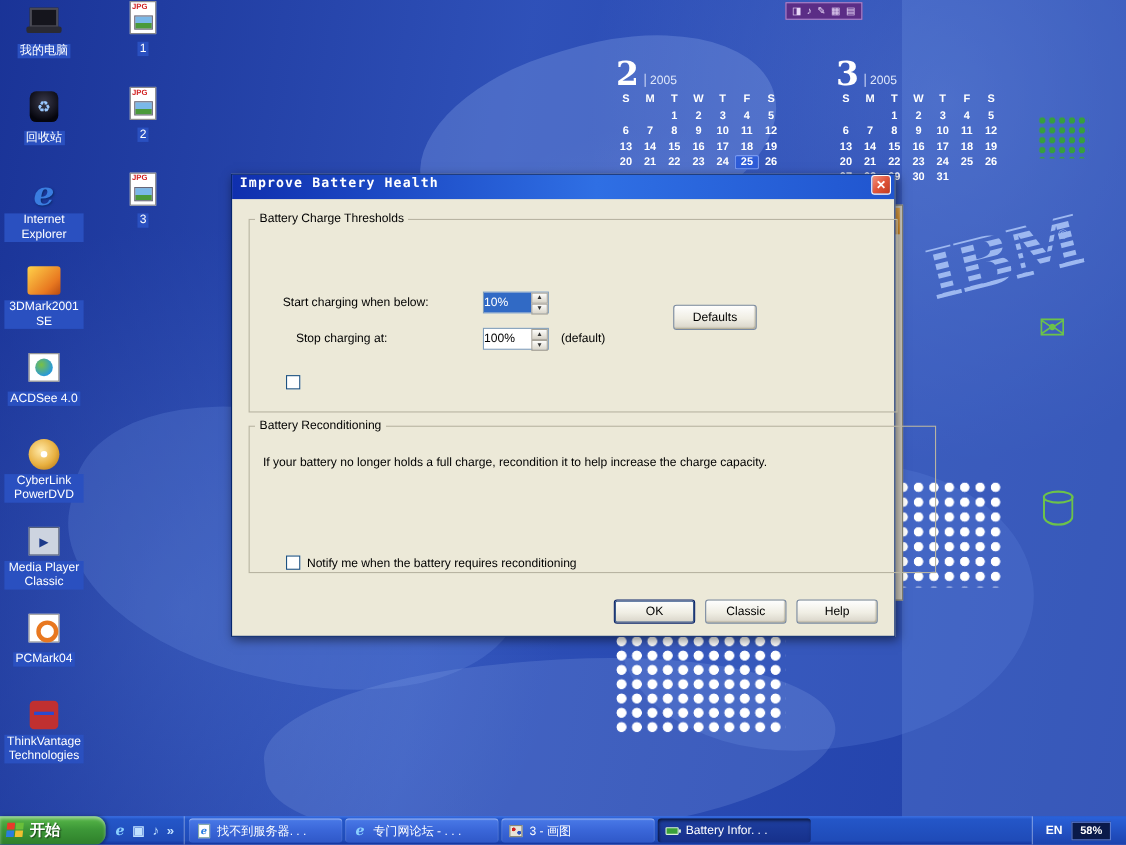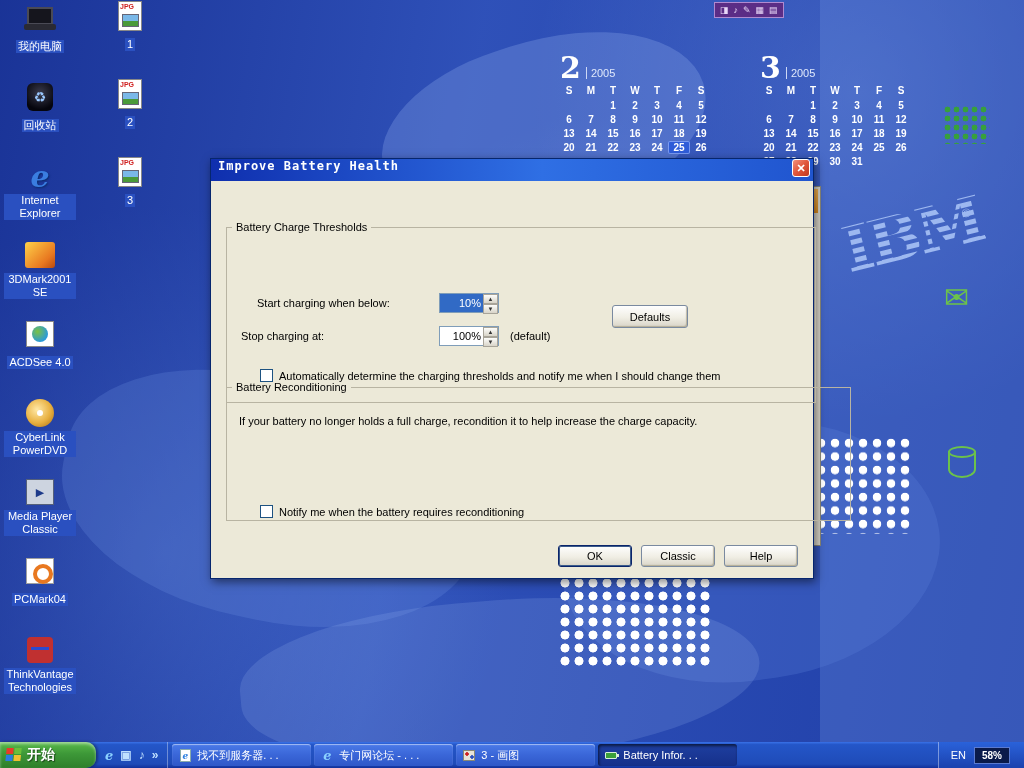--- a/index.html
+++ b/index.html
@@ -103,32 +103,32 @@
   .titlebar { height:22px; background:linear-gradient(to right,#0f2fae,#2f6fe4 55%,#2055cf);
     display:flex; padding:0 3px 0 7px; }
   .dtitle { flex:1; color:#fff; font:bold 12px "DejaVu Sans Mono",monospace; letter-spacing:1px; }
   .closebtn { width:18px; height:18px; border:1px solid #fff; border-radius:3px;
     background:linear-gradient(135deg,#f2927e,#e0553a 50%,#c03a20);
     display:flex; align-items:center; justify-content:center; color:#fff; font-size:11px;
     font-weight:bold; cursor:pointer; }
   .client { position:relative; height:398px; font-size:11px; color:#000; }
   .group { position:absolute; border:1px solid #b8b4a2; }
   .group legend { font-size:11px; padding:0 4px; margin-left:5px; }
-  .g1 { left:15px; top:12px; width:590px; height:182px;margin-top:28px; }
+  .g1 { left:15px; top:12px; width:590px; height:182px; }
   .g2 { left:15px; top:200px; width:625px; height:140px; }
   .gdesc { position:absolute; left:12px; right:10px; top:24px; }
   .g2 .gdesc { top:22px; }
   .flabel { position:absolute; }
   .lbl-start { left:30px; top:64px; }
-  .lbl-stop  { left:14px; top:97px; }
+  .lbl-stop  { left:42px; top:97px; }
   .spin { position:absolute; width:60px; height:20px; background:#fff;
     border:1px solid #7f9db9; display:flex; cursor:text; }
   .spin1 { left:212px; top:60px; }
   .spin2 { left:212px; top:93px; }
-  .spinval { flex:1; text-align:right; padding:3px 2px 0 0; }
+  .spinval { flex:1; padding:3px 2px 0 0; }
   .spinval.sel { background:#316ac5; color:#fff; }
   .spinbtns { width:15px; display:flex; flex-direction:column; }
   .sb { flex:1; font-size:6px; line-height:8px; text-align:center; color:#333;
     background:linear-gradient(#fdfdfb,#d8d4c8); border:1px solid #a8a499; cursor:pointer; }
   .note-default { position:absolute; left:283px; top:97px; }
   .xpbtn { background:linear-gradient(#fefefe,#f0eee4 55%,#d8d4c8); border:1px solid #7a8aa0;
     border-radius:3px; font-size:11px; font-family:inherit; color:#000; cursor:pointer;
     box-shadow:inset -1px -1px 1px rgba(150,140,110,.55); }
   .btn-defaults { position:absolute; left:385px; top:72px; width:76px; height:23px; }
   .btn-recond   { position:absolute; left:256px; top:71px; width:205px; height:23px; }
@@ -168,21 +168,21 @@
     color:#2a7de0; font:bold italic 9px "DejaVu Serif",serif; text-align:center; line-height:12px; }
   .tbi-e { color:#8ad0ff; font:bold italic 13px "DejaVu Serif",serif; }
   .tbi-paint { width:12px; height:11px; background:#e8e4d8; border:1px solid #887;
     background-image:radial-gradient(circle at 3px 3px,#d02020 1.5px,transparent 2px),
       radial-gradient(circle at 8px 6px,#2a50c0 1.5px,transparent 2px); }
   .tbi-bat { width:12px; height:7px; background:#3aa03a; border:1px solid #d8f0d8;
     border-radius:1px; position:relative; }
   .tbi-bat::after { content:""; position:absolute; right:-3px; top:1px; width:2px; height:3px; background:#d8f0d8; }
   .tray { display:flex; align-items:center; gap:8px; padding:0 14px 0 12px;
     border-left:1px solid rgba(255,255,255,.4); background:linear-gradient(#2a62da,#1b42ae); }
-  .lang { color:#fff; font-size:11px; font-weight:normal;text-align:center; }
+  .lang { color:#fff; font-size:11px; font-weight:bold;text-align:center; }
   .batgauge { height:17px; padding:0 7px; background:#0a1a4a; border:1px solid #5a7ad0;
     color:#fff; font-size:10px; font-weight:bold; display:flex; align-items:center; }
   .wm { position:absolute; right:6px; bottom:1px; z-index:30; color:#fff;
     font:bold italic 27px "DejaVu Sans",sans-serif; letter-spacing:-1px;
     text-shadow:2px 2px 2px #7a1010, -1px -1px 2px #7a1010; }
 </style>
 </head>
 <body>
 
 <div class="screen" id="screen">
@@ -391,21 +391,20 @@
             <span class="sb">▲</span>
             <span class="sb">▼</span>
           </span>
         </div>
         <div class="note-default">(default)</div>
 
         <button class="xpbtn btn-defaults">Defaults</button>
 
         <label class="chk chk1">
           <span class="box"></span>
-          <span>Automatically determine the charging thresholds and notify me when I should change them</span>
         </label>
       </fieldset>
 
       <fieldset class="group g2">
         <legend>Battery Reconditioning</legend>
         <div class="gdesc">If your battery no longer holds a full charge, recondition it to help increase the charge capacity.</div>
         <label class="chk chk2">
           <span class="box"></span>
           <span>Notify me when the battery requires reconditioning</span>
         </label>

